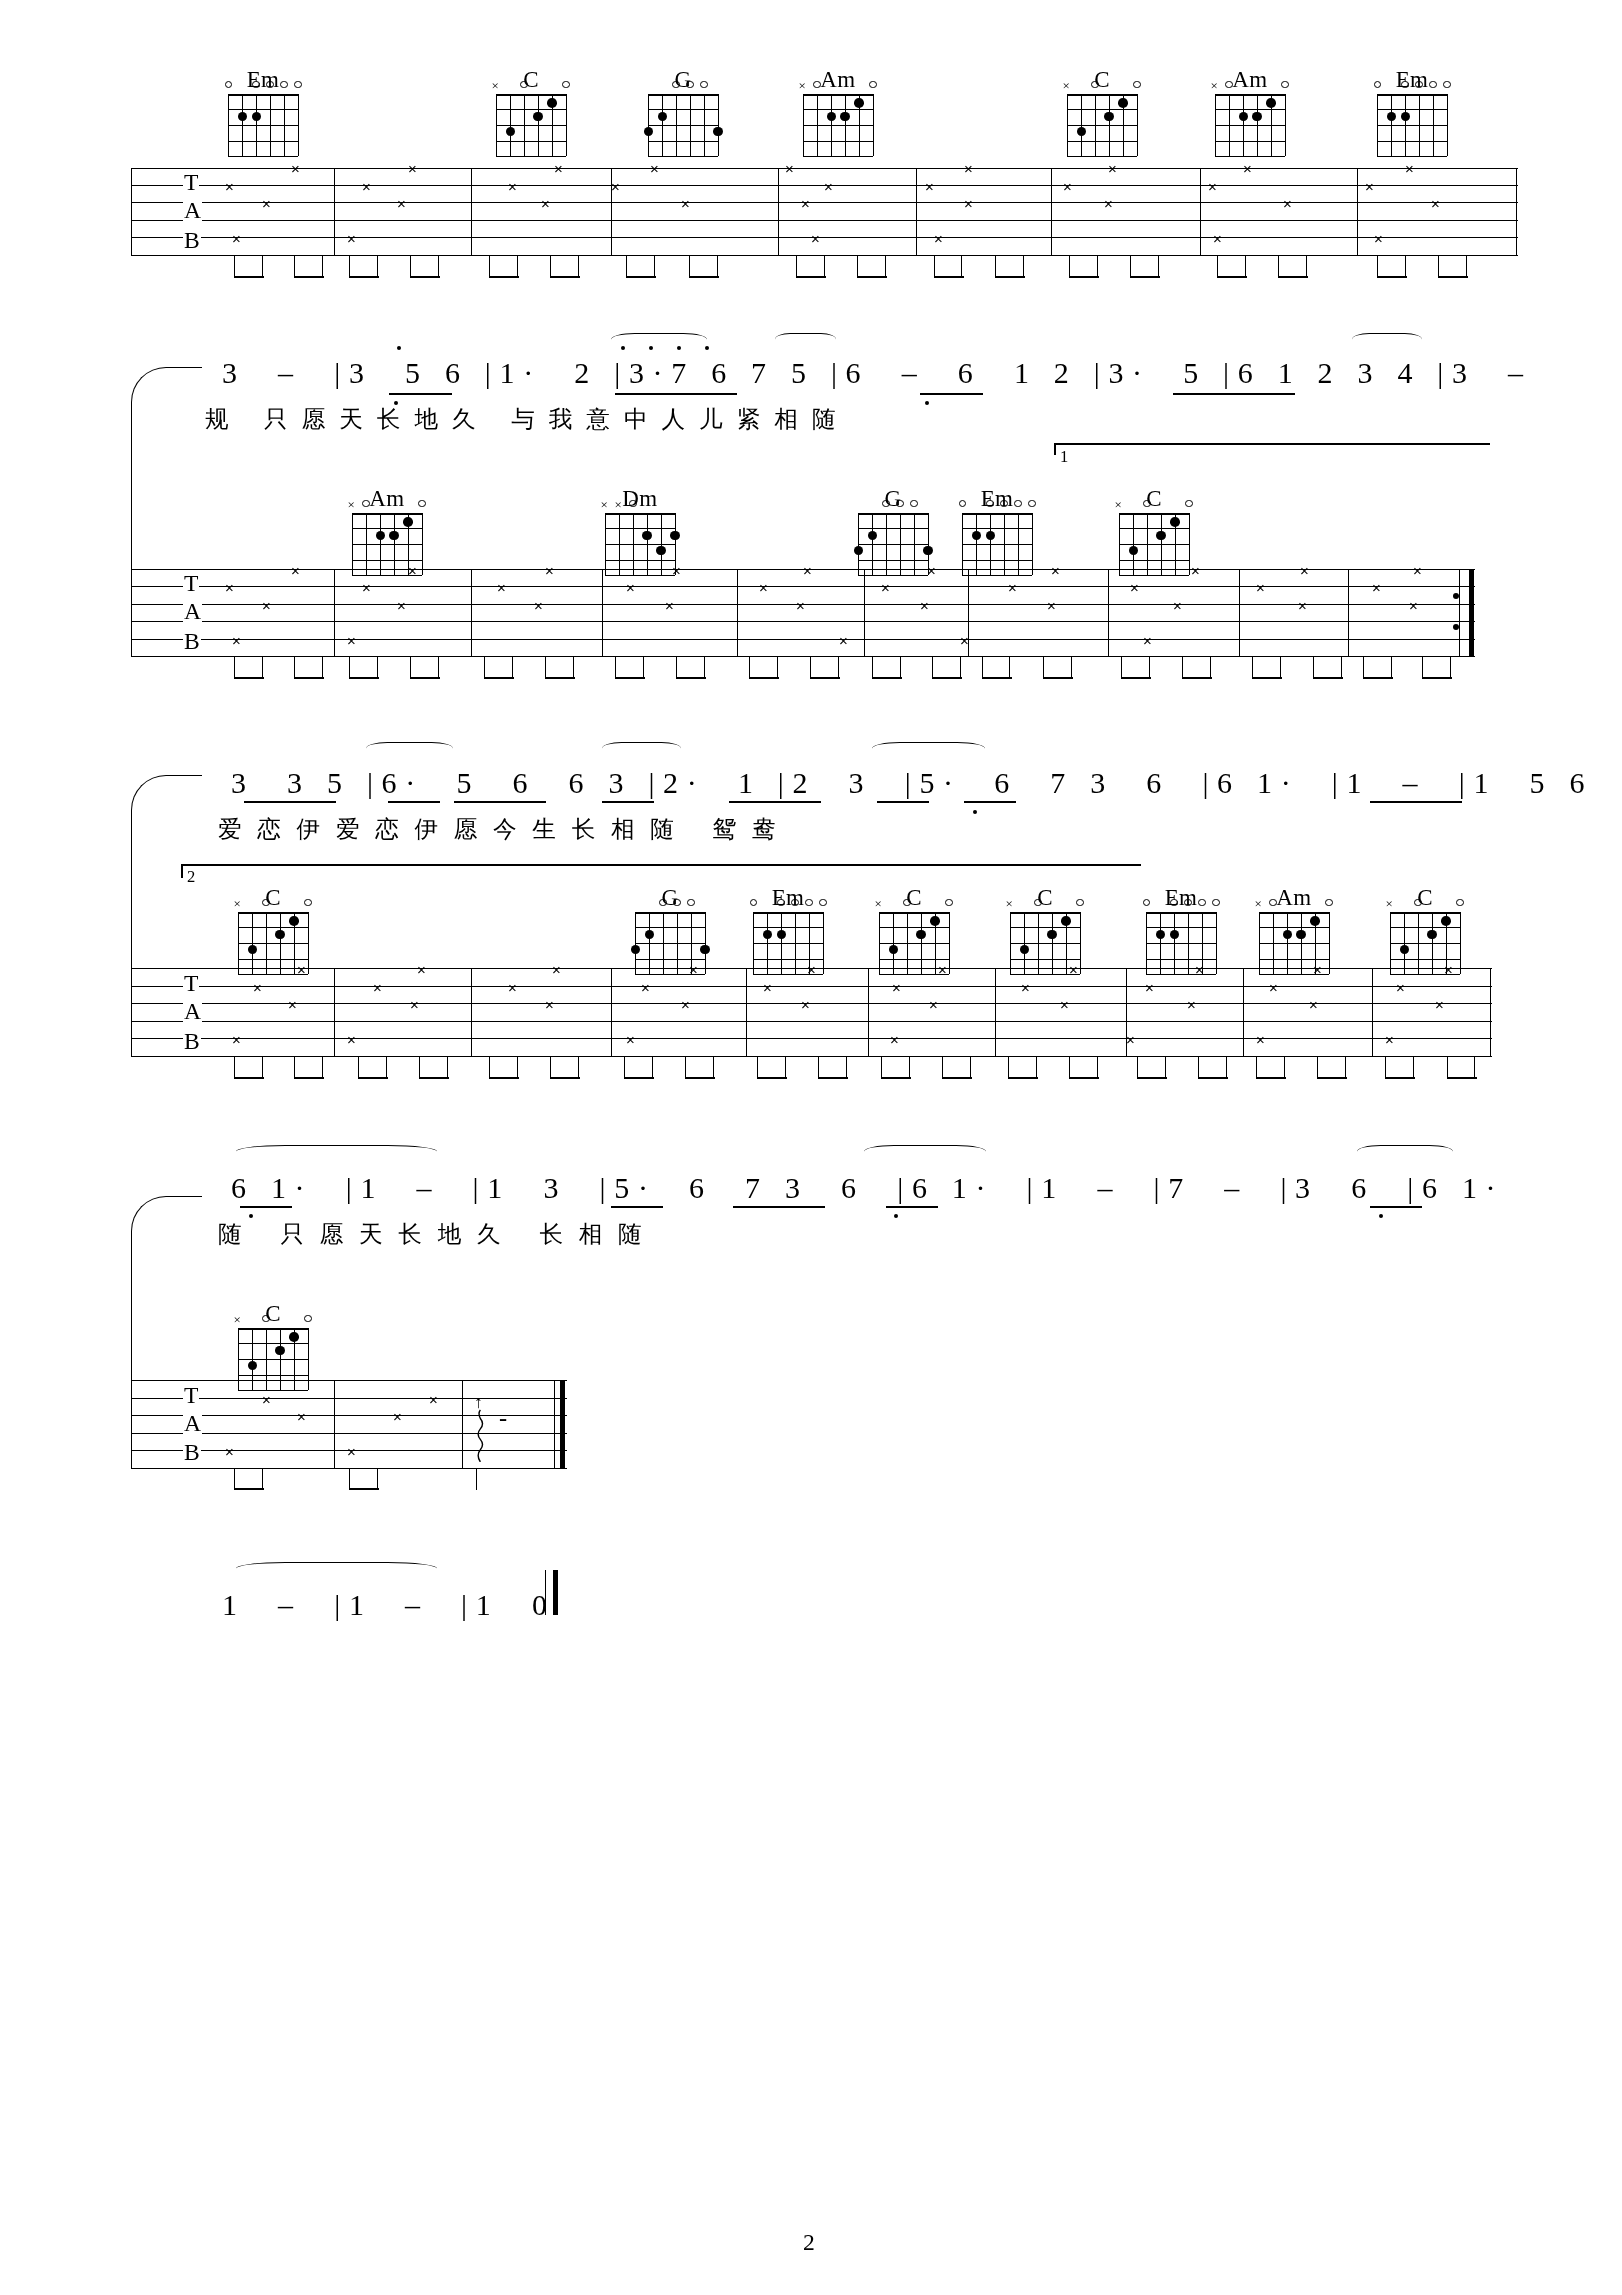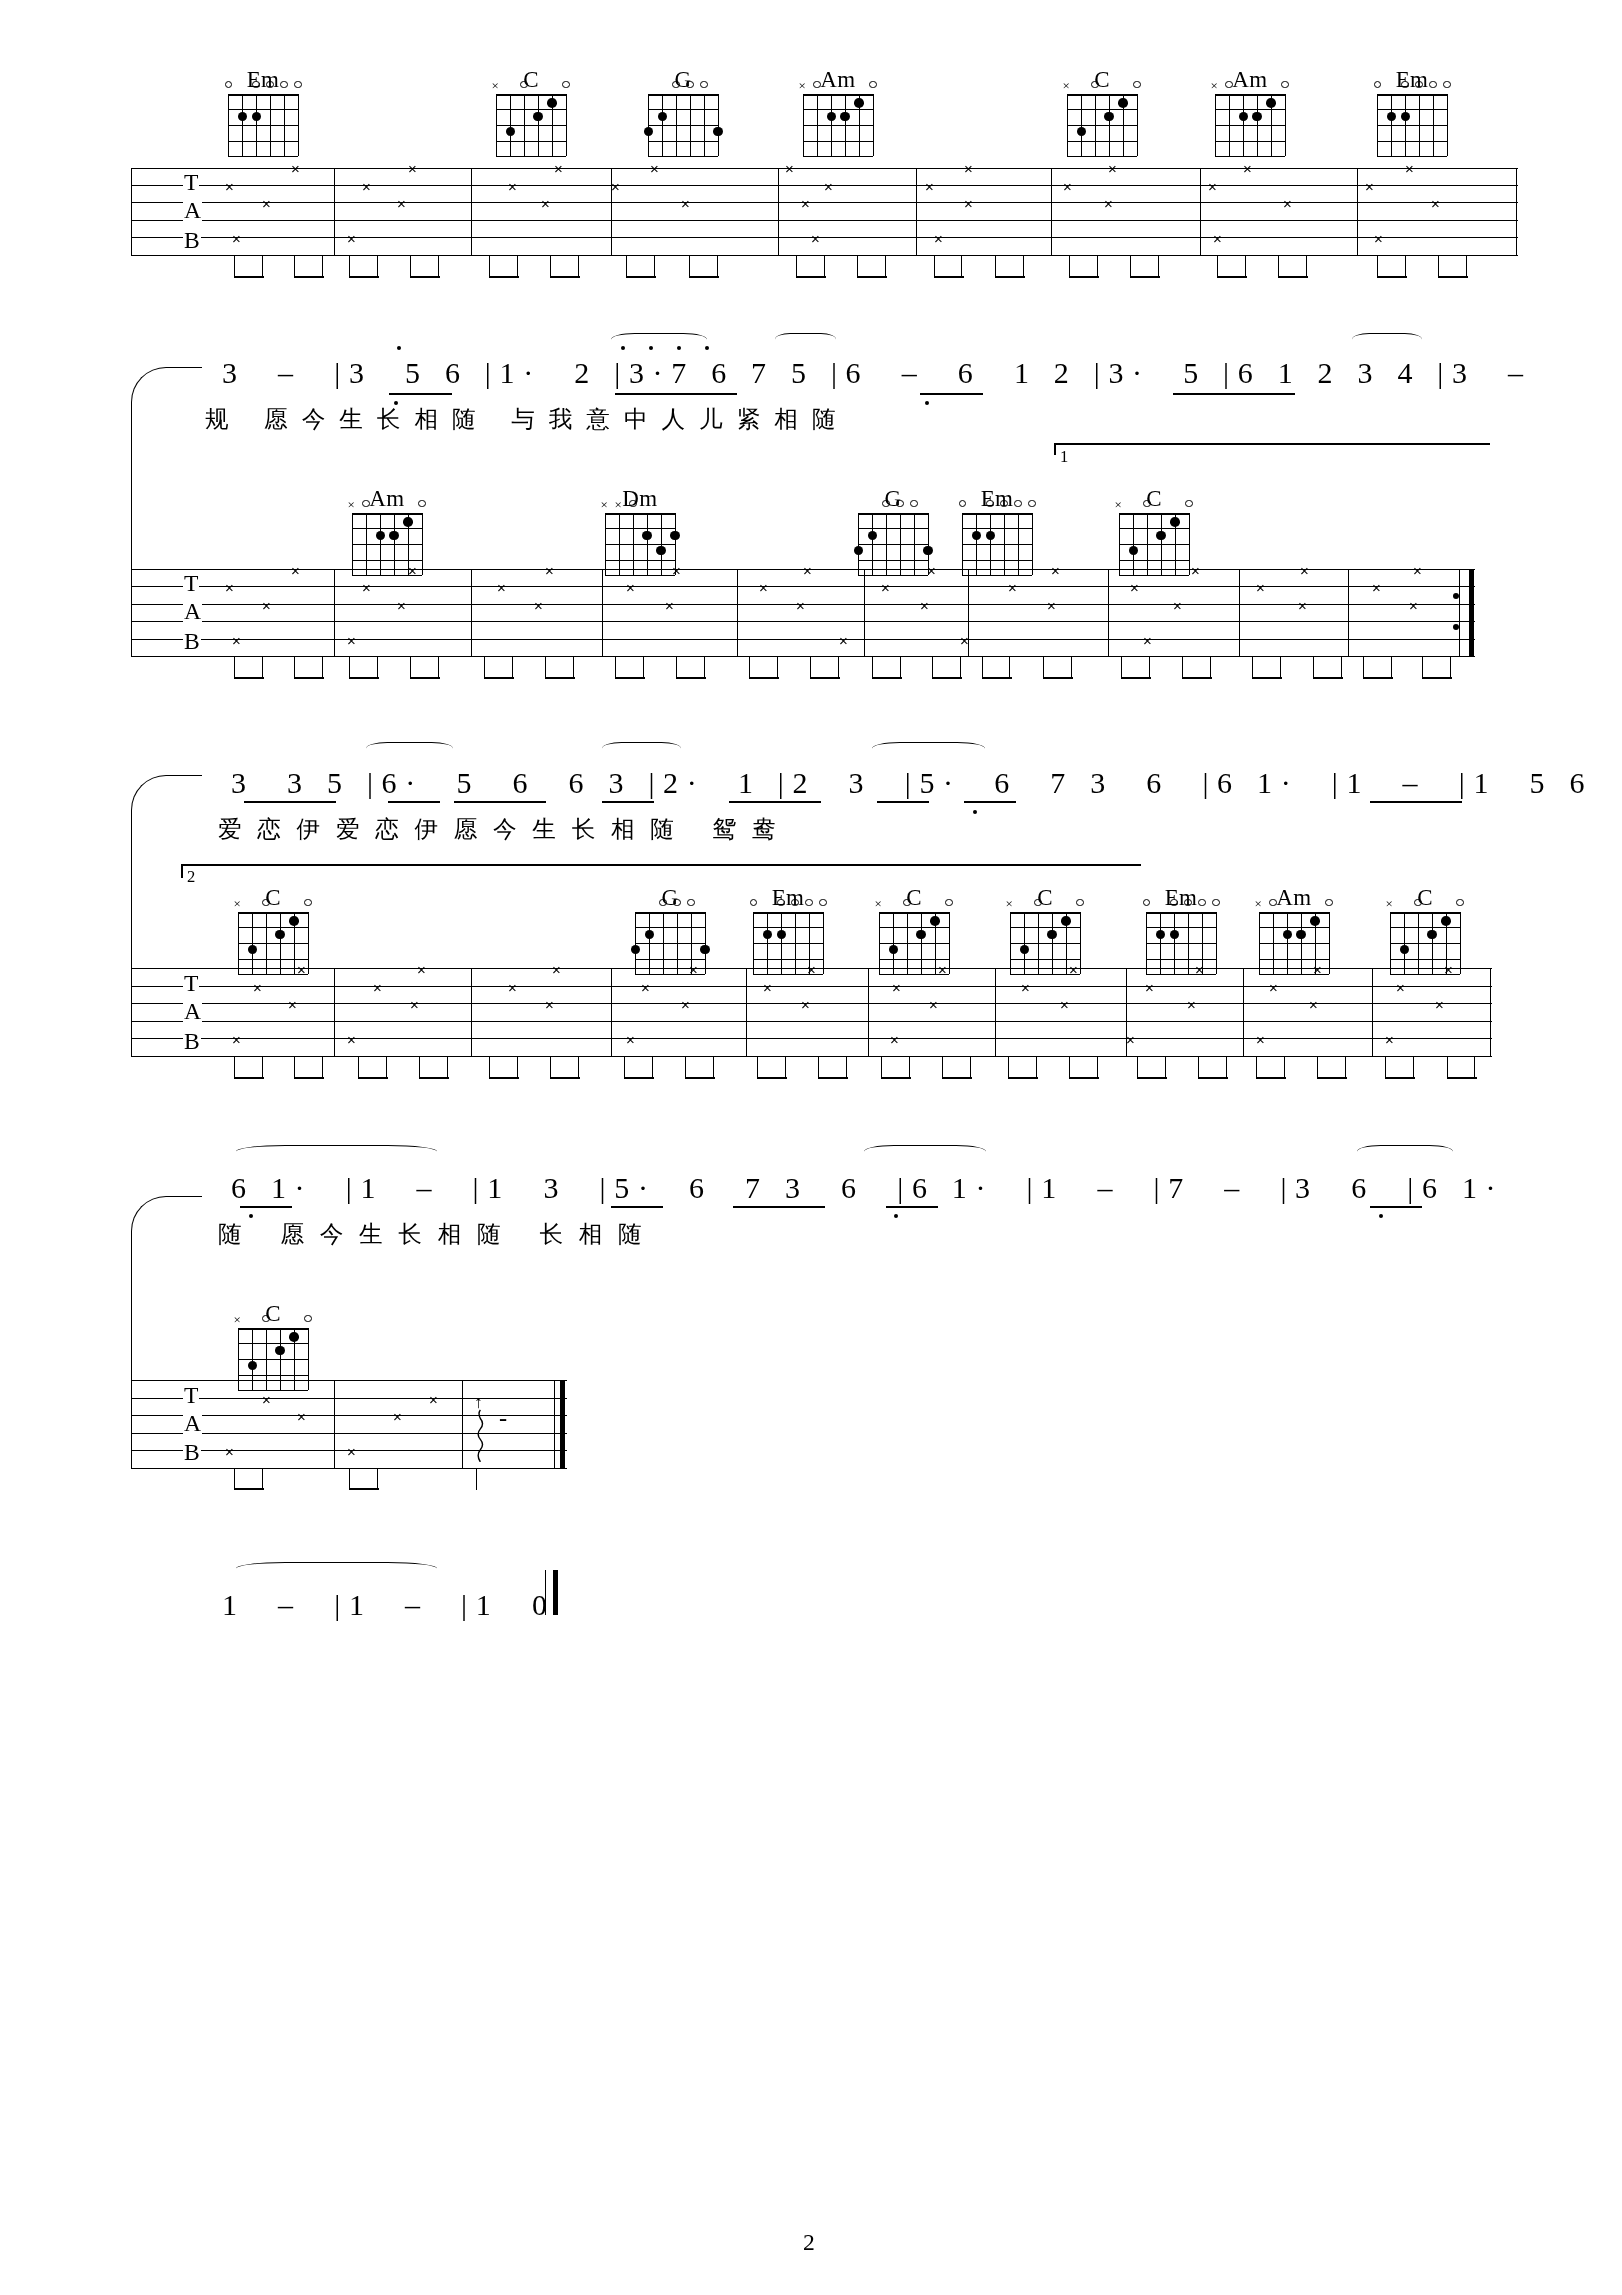--- a/index.html
+++ b/index.html
@@ -505,21 +505,21 @@
     <div class="dotbelow" style="left:925px; top:401px;"></div>
     <div class="dotabove" style="left:397px; top:346px;"></div>
     <div class="dotabove" style="left:621px; top:346px;"></div>
     <div class="dotabove" style="left:649px; top:346px;"></div>
     <div class="dotabove" style="left:677px; top:346px;"></div>
     <div class="dotabove" style="left:705px; top:346px;"></div>
     <div class="slur" style="left:611px; top:333px; width:96px;"></div>
     <div class="slur" style="left:775px; top:333px; width:61px;"></div>
     <div class="slur" style="left:1352px; top:333px; width:70px;"></div>
 
-    <div class="lyr" style="left:205px; top:408px; letter-spacing:14px;">规 愿今生长相随 与我意中人儿紧相随</div>
+    <div class="lyr" style="left:205px; top:408px; letter-spacing:14px;">规 只愿天长地久 与我意中人儿紧相随</div>
   </div>
 
   <div class="system">
 
     <div class="volta-line" style="left:1054px; top:443px; width:436px; height:1.6px;"></div>
     <div class="volta-line" style="left:1054px; top:443px; width:1.6px; height:12.2px;"></div>
     <div class="volta" style="left:1060px; top:447px;">1</div>
 
     <div class="chord" style="left:345px; top:487px;">
       <div class="chord-name">Am</div>
@@ -1103,21 +1103,21 @@
     <div class="underline" style="left:733px; top:1206px; width:92px;"></div>
     <div class="underline" style="left:886px; top:1206px; width:52px;"></div>
     <div class="underline" style="left:1370px; top:1206px; width:52px;"></div>
     <div class="dotbelow" style="left:249px; top:1214px;"></div>
     <div class="dotbelow" style="left:894px; top:1214px;"></div>
     <div class="dotbelow" style="left:1379px; top:1214px;"></div>
     <div class="slur" style="left:236px; top:1145px; width:201px;"></div>
     <div class="slur" style="left:864px; top:1145px; width:122px;"></div>
     <div class="slur" style="left:1357px; top:1145px; width:96px;"></div>
 
-    <div class="lyr" style="left:218px; top:1223px; letter-spacing:15.7px;">随 愿今生长相随 长相随</div>
+    <div class="lyr" style="left:218px; top:1223px; letter-spacing:15.7px;">随 只愿天长地久 长相随</div>
   </div>
 
   <div class="system">
     <div class="chord" style="left:231px; top:1302px;">
       <div class="chord-name">C</div>
       <div class="chord-grid">
         <div class="nut"></div>
         <div class="fret" style="top:15.7px;"></div>
           <div class="fret" style="top:31px;"></div>
         <div class="fret" style="top:47px;"></div>

